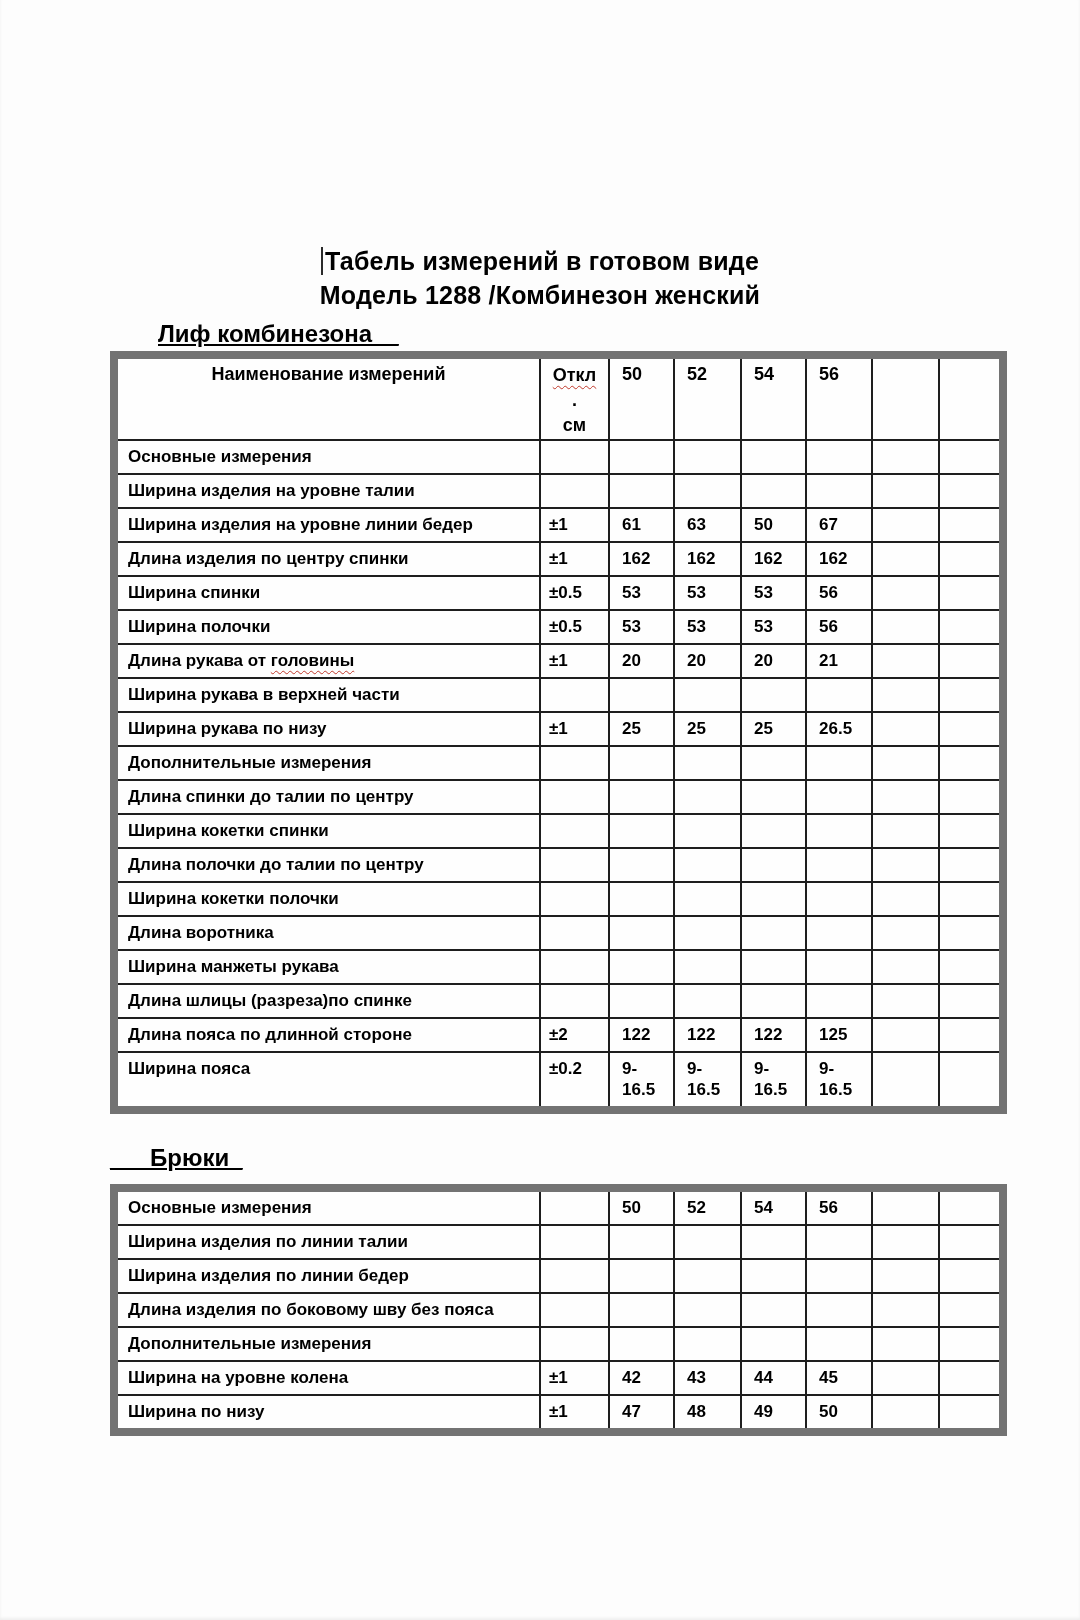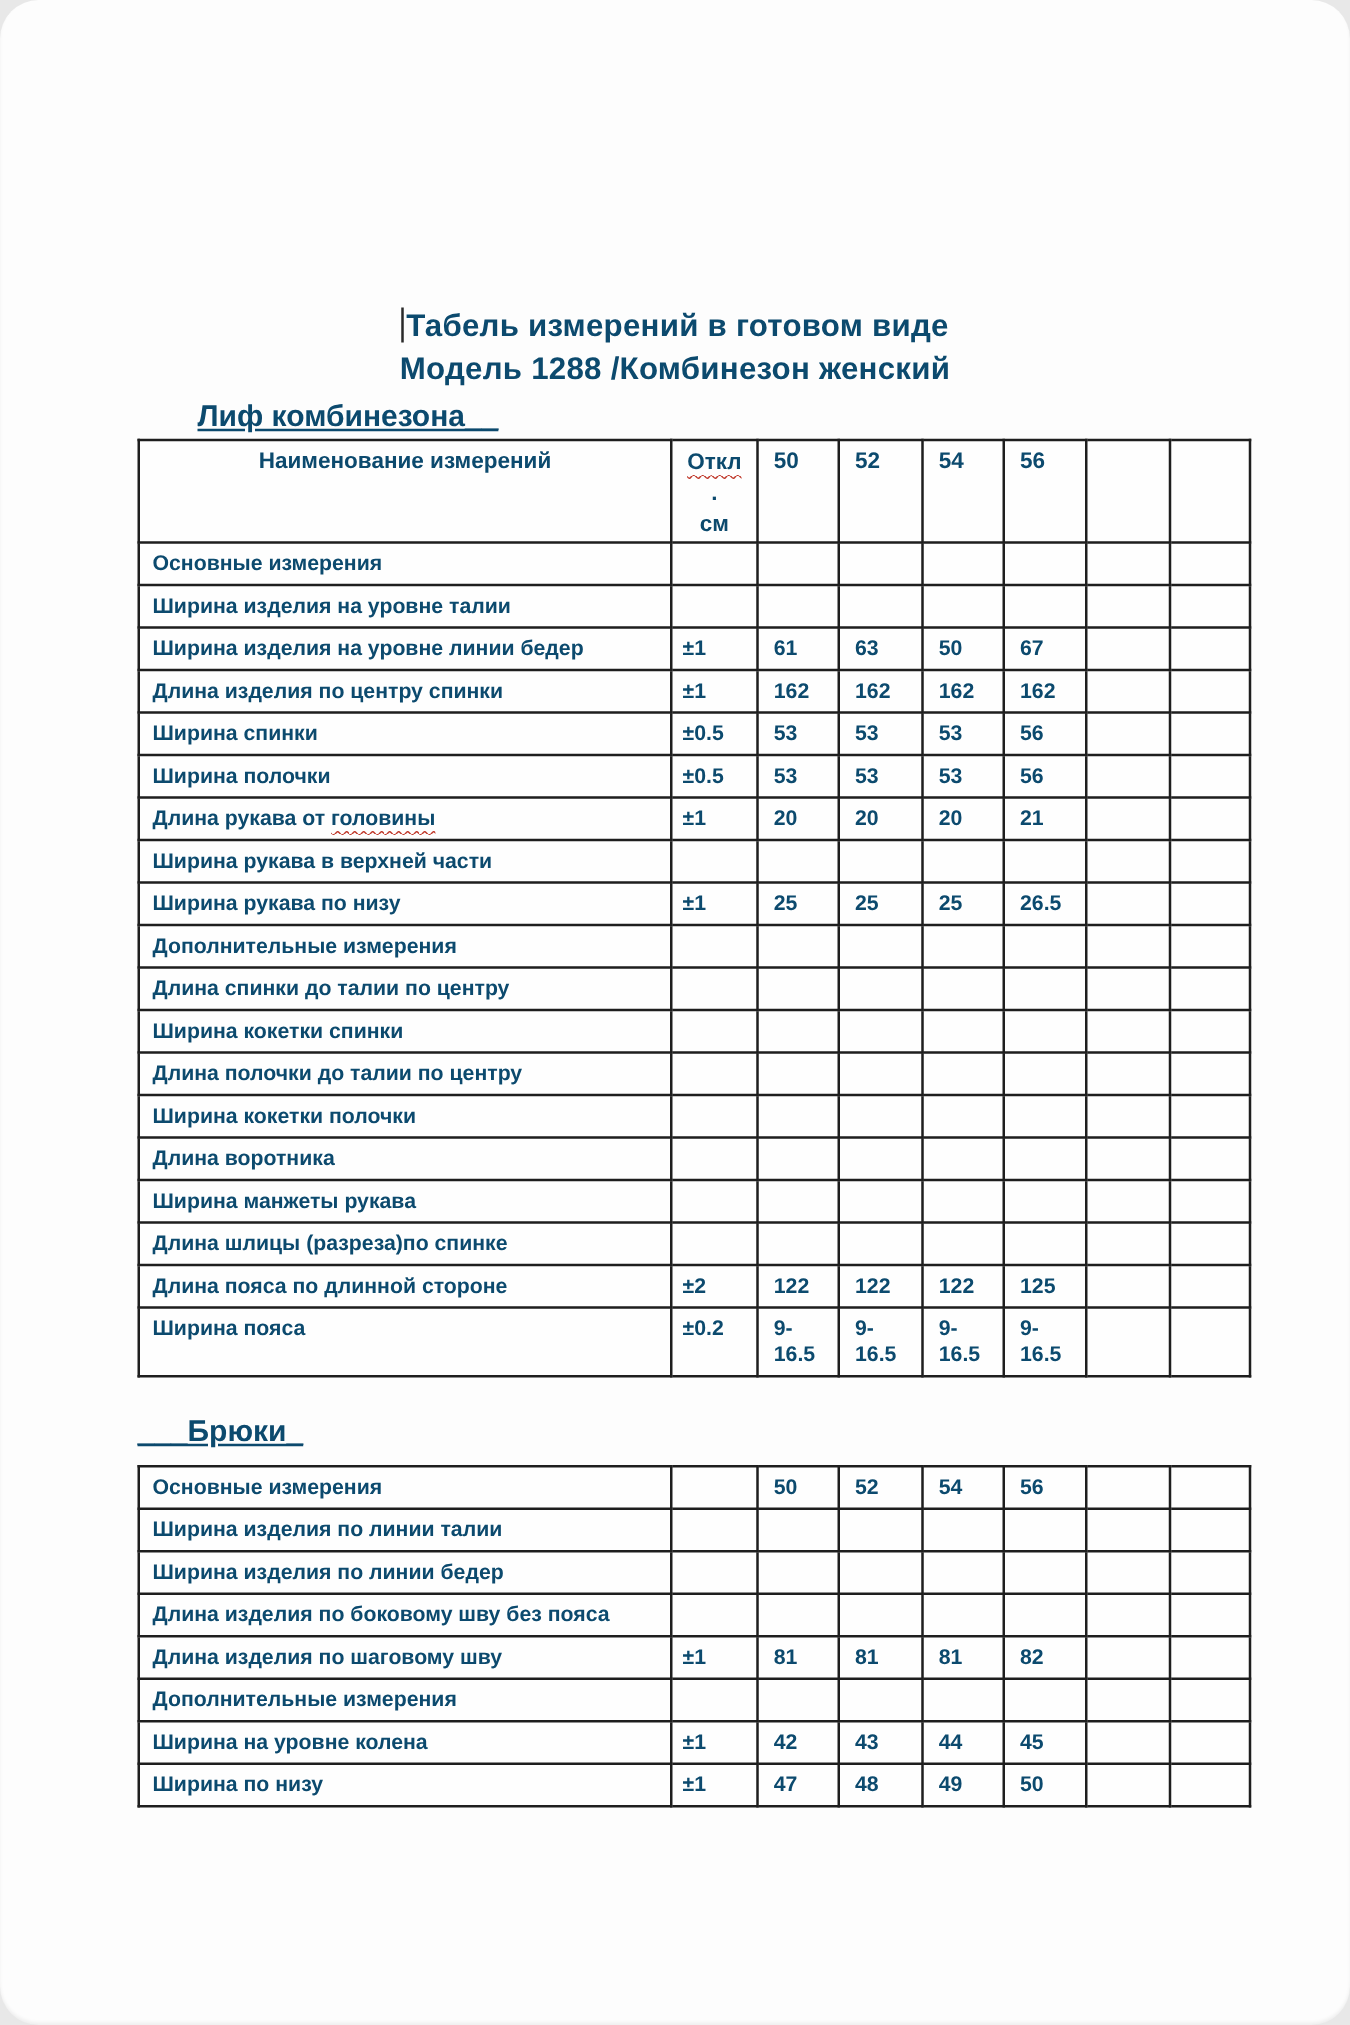--- a/index.html
+++ b/index.html
@@ -1,44 +1,43 @@
 <!DOCTYPE html>
 <html><head>
 <meta charset="utf-8">
 <style>
   html,body { margin:0; padding:0; background:#e8e8e8; }
   .page {
     position:relative;
     width:1080px; height:1620px;
     margin:0 auto;
     background:#fdfdfd;
-    color:#0c4a6e;
+    color:#000000;
     font-family:"Liberation Sans", sans-serif;
     font-weight:bold;
     overflow:hidden;
     box-shadow:inset 0 -2px 3px rgba(0,0,0,0.06);
-    border-radius:31px;
   }
   .title-block { padding-top:244px; text-align:center; }
   .title-line { font-size:25px; line-height:34px; letter-spacing:0.2px; }
   .text-cursor {
     display:inline-block; width:2px; height:28px;
     background:#2a2a2a; vertical-align:-5px; margin-right:2px;
   }
   .section-heading { font-size:24px; margin:0; font-weight:bold;text-decoration:underline; }
   .bodice-heading  { margin:8px 0 3px 158px; }
   .trousers-heading{ margin:30px 0 12px 110px; }
 
   table.meas-table {
     border-collapse:collapse;
     table-layout:fixed;
     margin-left:110px;
     width:889px;
     background:#fefefe;
-    border:2px solid #737373;
+    border:8px solid #737373;
   }
   .meas-table td, .meas-table th {
     border:2px solid #1e1e1e;
     vertical-align:top;
     font-weight:bold;
     overflow:hidden;
   }
   .meas-table thead th { height:74px; }
   th.c-name { text-align:center; font-size:18px; padding:5px 8px 0 8px; }
   th.c-otkl { font-size:18px; line-height:25px; padding-top:4px; }
@@ -337,30 +336,20 @@
           <td class="c-name">Длина изделия по боковому шву без пояса</td>
           <td class="c-otkl"></td>
           <td class="c-val"></td>
           <td class="c-val"></td>
           <td class="c-val"></td>
           <td class="c-val"></td>
           <td class="c-val"></td>
           <td class="c-val"></td>
         </tr>
         <tr>
-          <td class="c-name">Длина изделия по шаговому шву</td>
-          <td class="c-otkl">±1</td>
-          <td class="c-val">81</td>
-          <td class="c-val">81</td>
-          <td class="c-val">81</td>
-          <td class="c-val">82</td>
-          <td class="c-val"></td>
-          <td class="c-val"></td>
-        </tr>
-        <tr>
           <td class="c-name">Дополнительные измерения</td>
           <td class="c-otkl"></td>
           <td class="c-val"></td>
           <td class="c-val"></td>
           <td class="c-val"></td>
           <td class="c-val"></td>
           <td class="c-val"></td>
           <td class="c-val"></td>
         </tr>
         <tr>

